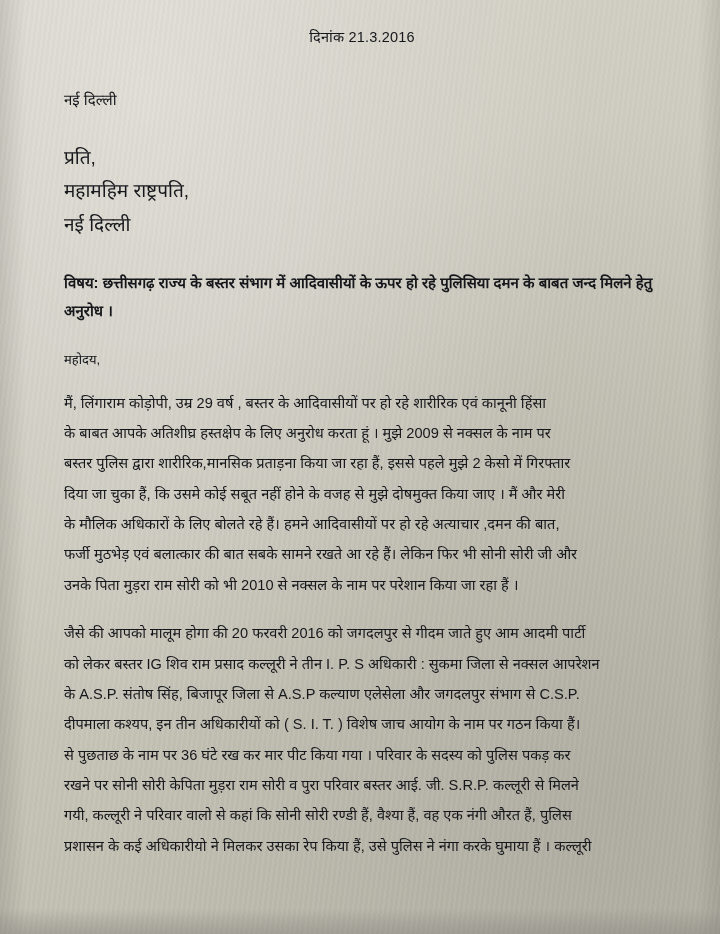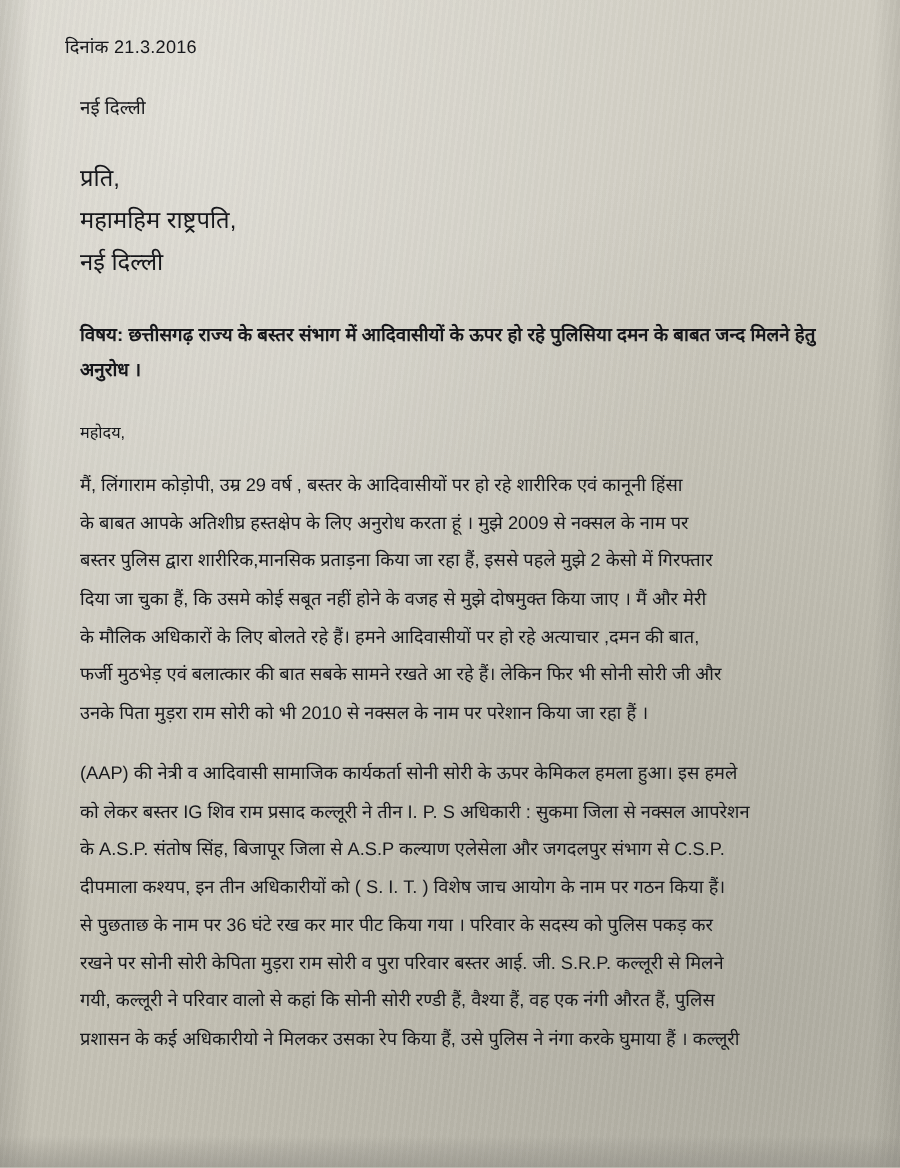--- a/index.html
+++ b/index.html
@@ -43,25 +43,25 @@
       repeating-linear-gradient(97deg, rgba(255,255,255,0.045) 0px, rgba(255,255,255,0.045) 2px, rgba(0,0,0,0.022) 2px, rgba(0,0,0,0.022) 5px);
     pointer-events: none;
     opacity: 0.7;
   }
   .content {
     position: relative;
     z-index: 2;
     color: #16171b;
   }
   .date-line {
-    text-align: left;
+    text-align: center;
     font-size: 14.5px;
     letter-spacing: 0.2px;
     padding-right: 8px;
-    margin-bottom: 29px;
+    margin-bottom: 43px;
   }
   .place-top {
     font-size: 15px;
     margin-bottom: 32px;
     padding-left: 12px;
   }
   .addr {
     font-size: 19px;
     line-height: 1.75;
     padding-left: 12px;
@@ -126,21 +126,21 @@
       <span class="p-line">मैं, लिंगाराम कोड़ोपी, उम्र 29 वर्ष , बस्तर के आदिवासीयों पर हो रहे शारीरिक एवं कानूनी हिंसा</span>
       <span class="p-line">के बाबत आपके अतिशीघ्र हस्तक्षेप के लिए अनुरोध करता हूं । मुझे 2009 से नक्सल के नाम पर</span>
       <span class="p-line">बस्तर पुलिस द्वारा शारीरिक,मानसिक प्रताड़ना किया जा रहा हैं, इससे पहले मुझे 2 केसो में गिरफ्तार</span>
       <span class="p-line">दिया जा चुका हैं, कि उसमे कोई सबूत नहीं होने के वजह से मुझे दोषमुक्त किया जाए । मैं और मेरी</span>
       <span class="p-line">के मौलिक अधिकारों के लिए बोलते रहे हैं। हमने आदिवासीयों पर हो रहे अत्याचार ,दमन की बात,</span>
       <span class="p-line">फर्जी मुठभेड़ एवं बलात्कार की बात सबके सामने रखते आ रहे हैं। लेकिन फिर भी सोनी सोरी जी और</span>
       <span class="p-line">उनके पिता मुड़रा राम सोरी को भी 2010 से नक्सल के नाम पर परेशान किया जा रहा हैं ।</span>
     </div>
 
     <div class="para">
-      <span class="p-line">(AAP) की नेत्री व आदिवासी सामाजिक कार्यकर्ता सोनी सोरी के ऊपर केमिकल हमला हुआ। इस हमले</span>
+      <span class="p-line">जैसे की आपको मालूम होगा की 20 फरवरी 2016 को जगदलपुर से गीदम जाते हुए आम आदमी पार्टी</span>
       <span class="p-line">को लेकर बस्तर IG शिव राम प्रसाद कल्लूरी ने तीन I. P. S अधिकारी : सुकमा जिला से नक्सल आपरेशन</span>
       <span class="p-line">के A.S.P. संतोष सिंह, बिजापूर जिला से A.S.P  कल्याण एलेसेला और जगदलपुर संभाग से C.S.P.</span>
       <span class="p-line">दीपमाला कश्यप, इन तीन अधिकारीयों को ( S. I. T. ) विशेष जाच आयोग के नाम पर गठन किया हैं।</span>
       <span class="p-line">से पुछताछ के नाम पर 36 घंटे रख कर मार पीट किया गया । परिवार के सदस्य को पुलिस पकड़ कर</span>
       <span class="p-line">रखने पर सोनी सोरी केपिता मुड़रा राम सोरी व पुरा परिवार बस्तर आई. जी. S.R.P. कल्लूरी से मिलने</span>
       <span class="p-line">गयी, कल्लूरी ने परिवार वालो से कहां कि सोनी सोरी रण्डी हैं, वैश्या हैं, वह एक नंगी औरत हैं, पुलिस</span>
       <span class="p-line">प्रशासन के कई अधिकारीयो ने मिलकर उसका रेप किया हैं, उसे पुलिस ने नंगा करके घुमाया हैं । कल्लूरी</span>
 
     </div>
 

